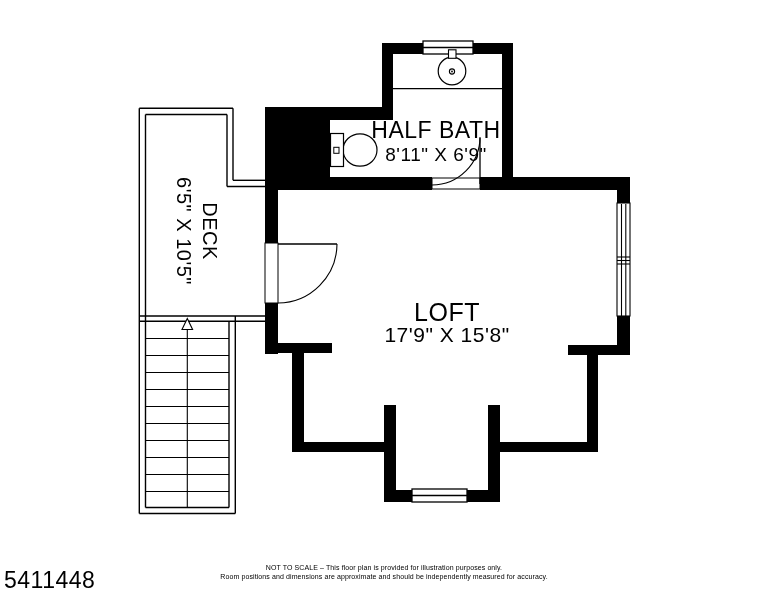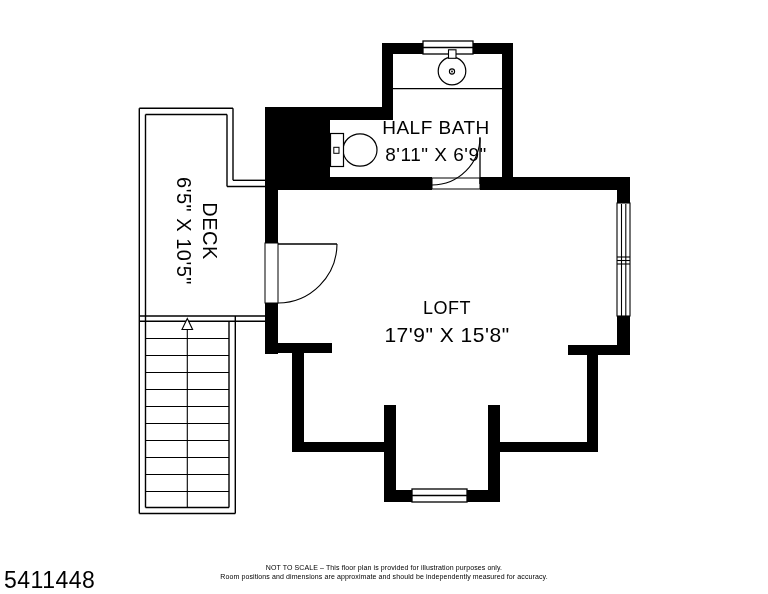--- a/index.html
+++ b/index.html
@@ -2,23 +2,23 @@
 <html><head>
 <meta charset="utf-8">
 <style>
   html,body{margin:0;padding:0;background:#fff;}
   .canvas{
     position:relative;width:768px;height:594px;background:#fff;overflow:hidden;
     font-family:"Liberation Sans", sans-serif;color:#000;
   }
   .plan-svg{position:absolute;left:0;top:0;}
   .label{position:absolute;text-align:center;white-space:nowrap;color:#000;}
-  .room-name{font-size:19px;letter-spacing:0.5px;}
+  .room-name{font-size:23px;letter-spacing:0.5px;}
   .room-dims{font-size:19px;letter-spacing:0.5px;}
-  .loft-name{font-size:18px;letter-spacing:0.5px;}
+  .loft-name{font-size:25px;letter-spacing:0.5px;}
   .loft-dims{font-size:21px;letter-spacing:0.5px;}
   .deck-label{
     position:absolute;left:96px;top:204px;width:200px;height:54px;
     transform:rotate(90deg);text-align:center;line-height:26px;font-size:20px;
     letter-spacing:0.5px;white-space:nowrap;
   }
   .listing-id{position:absolute;left:4px;top:567px;font-size:23px;letter-spacing:0.5px;}
   .disclaimer{
     position:absolute;left:54px;top:564px;width:660px;text-align:center;
     font-size:7px;line-height:8.6px;letter-spacing:0.1px;

